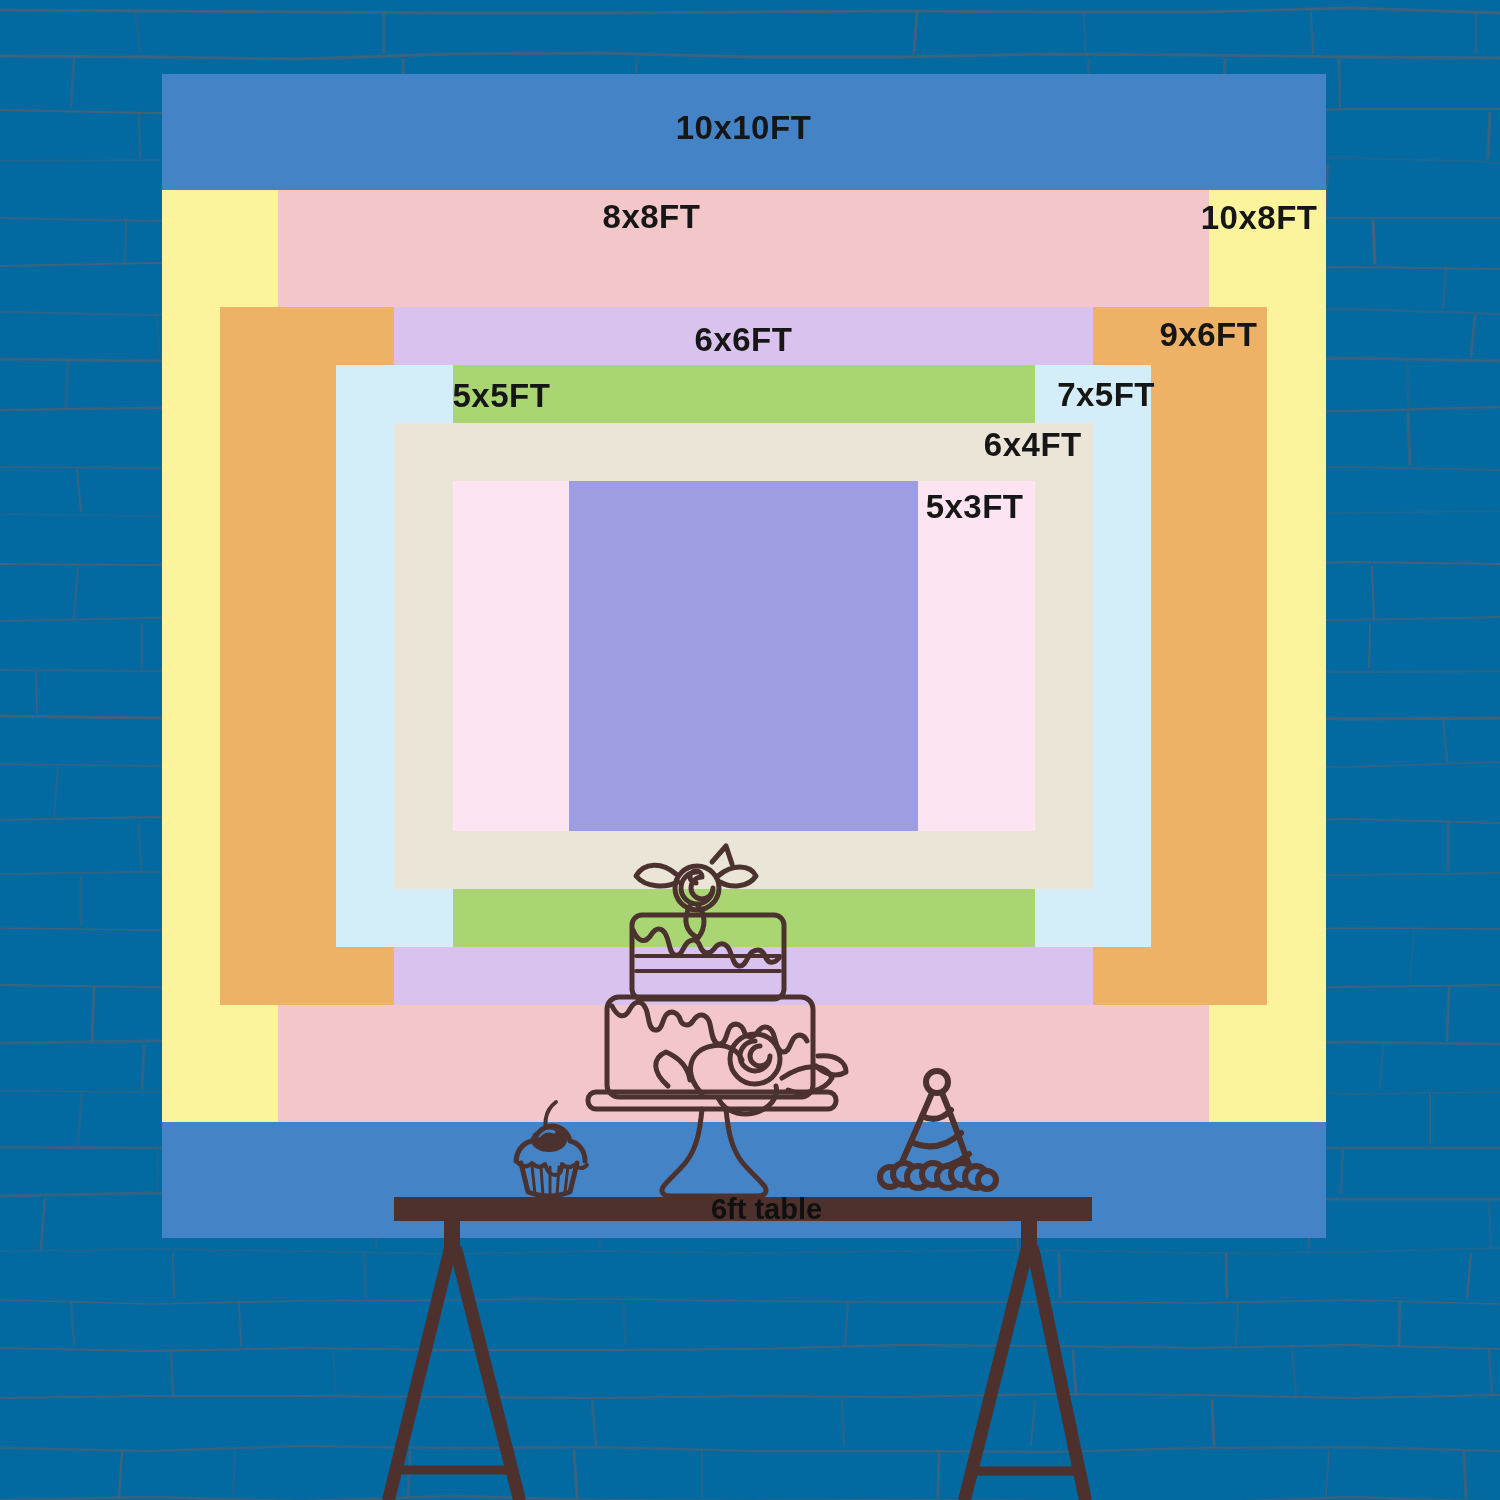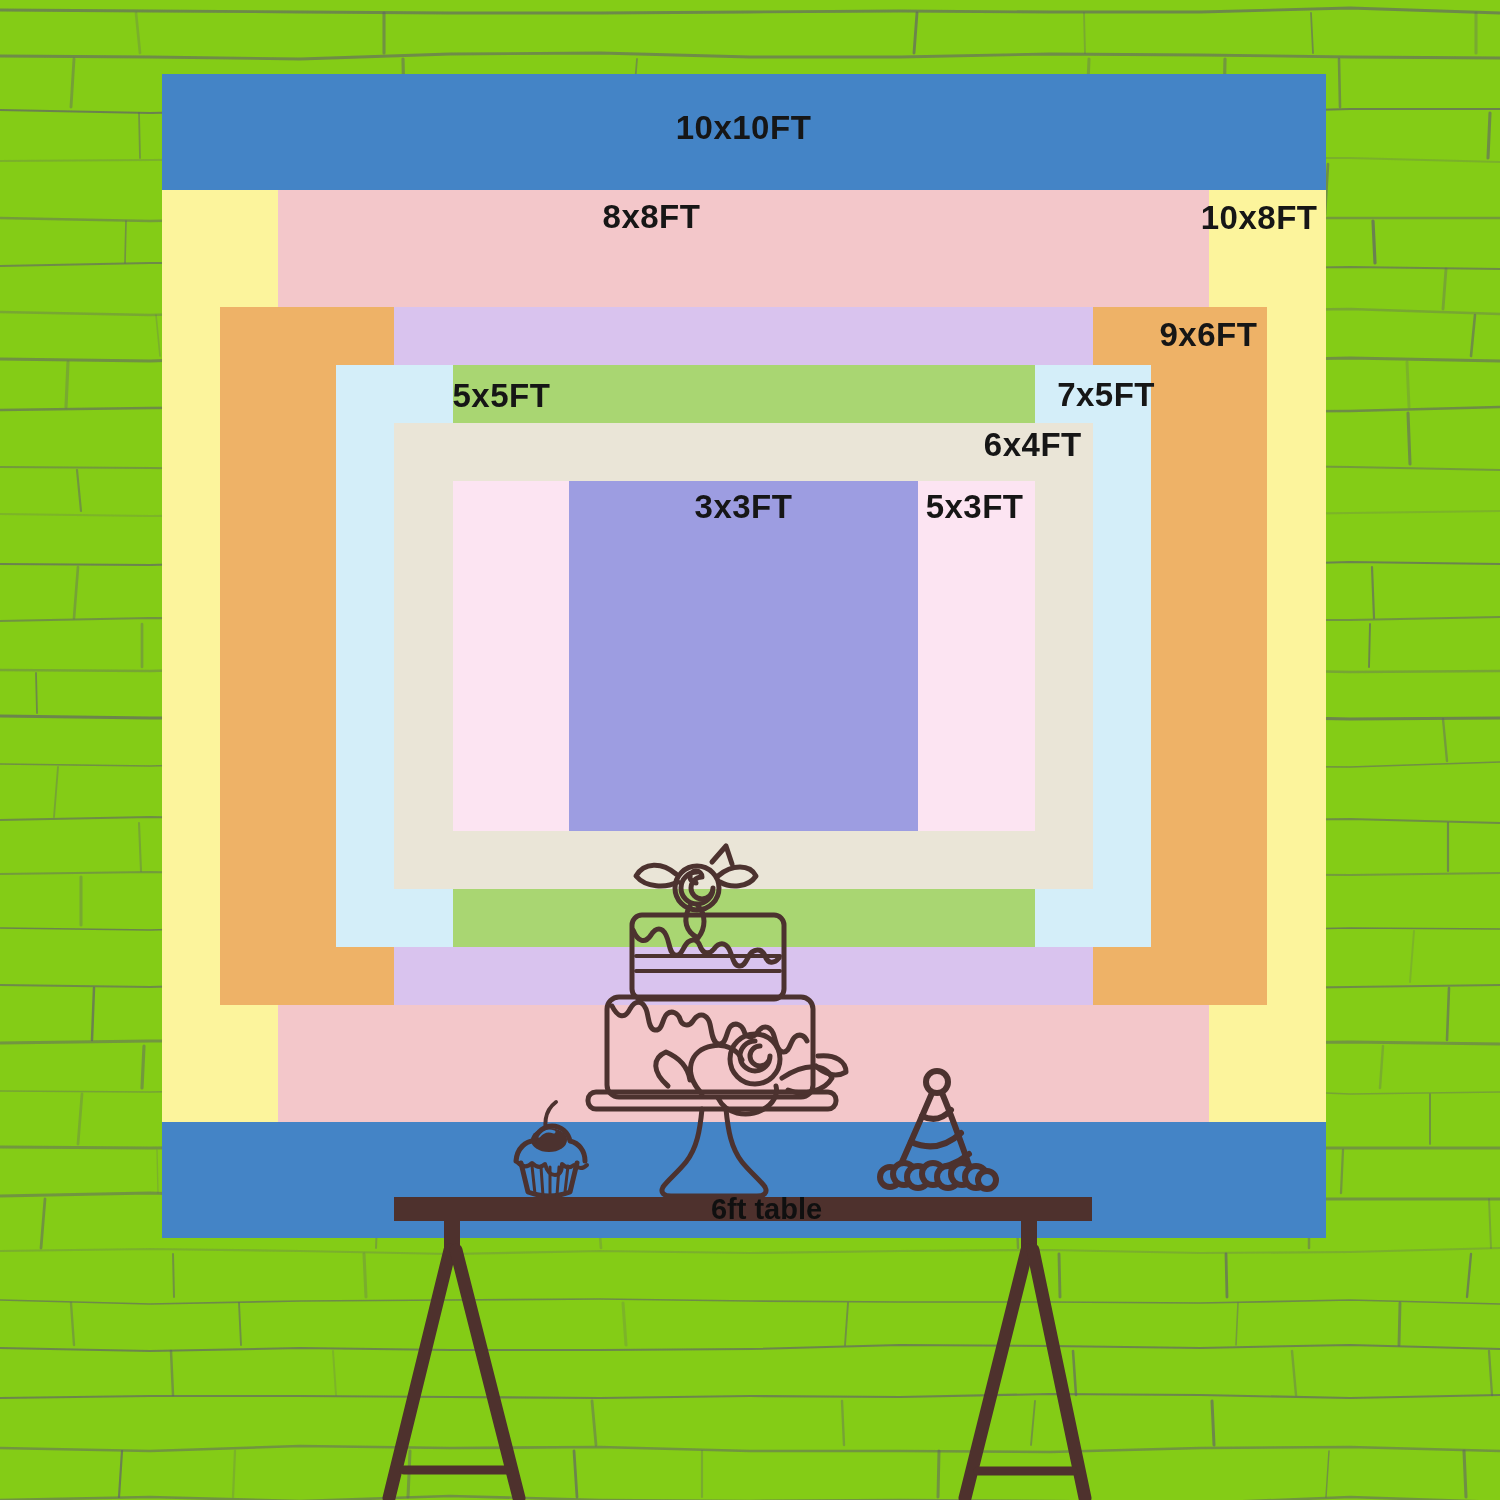--- a/index.html
+++ b/index.html
@@ -1,17 +1,17 @@
 <!DOCTYPE html>
 <html><head>
 <meta charset="utf-8">
 <style>
   html,body{margin:0;padding:0;background:#ffffff;}
   .stage{
-    position:relative;width:1500px;height:1500px;overflow:hidden;background:#84cc16;
+    position:relative;width:1500px;height:1500px;overflow:hidden;background:#0369a1;
     font-family:"Liberation Sans","DejaVu Sans",sans-serif;
   }
   #wall{position:absolute;left:0;top:0;z-index:1;}
   #backdrop{position:absolute;inset:0;z-index:2;}
   .size-rect{position:absolute;}
   .size-label{
     position:absolute;z-index:30;font-size:33px;font-weight:600;color:#161616;
     line-height:40px;white-space:nowrap;letter-spacing:0.5px;text-align:right;
   }
   #decor{position:absolute;left:0;top:0;z-index:4;pointer-events:none;}
@@ -235,30 +235,30 @@
   <div id="backdrop">
       <div class="size-rect" style="left: 161.5px; top: 74px; width: 1164px; height: 1164px; background: rgb(68, 132, 198); z-index: 1;"></div>
       <span class="size-label" style="left: 161.5px; top: 108px; width: 1164px; text-align: center;">10x10FT</span>
       <div class="size-rect" style="left: 161.5px; top: 190.4px; width: 1164px; height: 931.2px; background: rgb(252, 244, 156); z-index: 2;"></div>
       <span class="size-label" style="right: 182.5px; top: 198px;">10x8FT</span>
       <div class="size-rect" style="left: 277.9px; top: 190.4px; width: 931.2px; height: 931.2px; background: rgb(243, 199, 202); z-index: 3;"></div>
       <span class="size-label" style="left: 266px; top: 197px; width: 771px; text-align: center;">8x8FT</span>
       <div class="size-rect" style="left: 219.7px; top: 306.8px; width: 1047.6px; height: 698.4px; background: rgb(238, 178, 103); z-index: 4;"></div>
       <span class="size-label" style="right: 242.7px; top: 315px;">9x6FT</span>
       <div class="size-rect" style="left: 394.3px; top: 306.8px; width: 698.4px; height: 698.4px; background: rgb(217, 195, 238); z-index: 5;"></div>
+      <span class="size-label" style="left: 394.3px; top: 320px; width: 698.4px; text-align: center;">6x6FT</span>
       <div class="size-rect" style="left: 336.1px; top: 365px; width: 814.8px; height: 582px; background: rgb(212, 238, 249); z-index: 6;"></div>
       <span class="size-label" style="right: 345px; top: 375px;">7x5FT</span>
       <div class="size-rect" style="left: 452.5px; top: 365px; width: 582px; height: 582px; background: rgb(169, 214, 114); z-index: 7;"></div>
       <span class="size-label" style="left: 452.5px; top: 376px; width: 582px; text-align: left;">5x5FT</span>
       <div class="size-rect" style="left: 394.3px; top: 423.2px; width: 698.4px; height: 465.6px; background: rgb(234, 229, 215); z-index: 8;"></div>
       <span class="size-label" style="right: 418.3px; top: 425px;">6x4FT</span>
       <div class="size-rect" style="left: 452.5px; top: 481.4px; width: 582px; height: 349.2px; background: rgb(252, 228, 242); z-index: 9;"></div>
       <span class="size-label" style="right: 476.5px; top: 487px; margin-left: 11px;">5x3FT</span>
       <div class="size-rect" style="left: 568.9px; top: 481.4px; width: 349.2px; height: 349.2px; background: rgb(157, 157, 225); z-index: 10;"></div>
-      <span class="size-label" style="left: 568.9px; top: 487px; width: 349.2px; text-align: center;">3x3FT</span>
     </div>
 
   <svg id="decor" width="1500" height="1500" viewBox="0 0 1500 1500">
 
     <g stroke="#4c322f">
       <path class="stroke" stroke-width="4" d="M549 1139 C543 1126 544 1111 556 1102"></path>
       <ellipse cx="549" cy="1140" rx="18" ry="12" fill="#4c322f" stroke="none"></ellipse>
       <path class="stroke" stroke-width="3" stroke="#4484c6" d="M539 1136 C543 1131 549 1130 554 1132"></path>
       <path class="stroke" stroke-width="5" d="M516 1161 C517 1148 526 1141 534 1141 C537 1131 545 1126 552 1126 C561 1126 568 1132 570 1141 C579 1143 585 1151 585 1161"></path>
       <path class="stroke" stroke-width="4" d="M517 1162 q8 8 15 1 q7 7 13 1 q3 11 10 11 q7 0 7 -11 q6 6 12 1 q7 6 13 0"></path>

